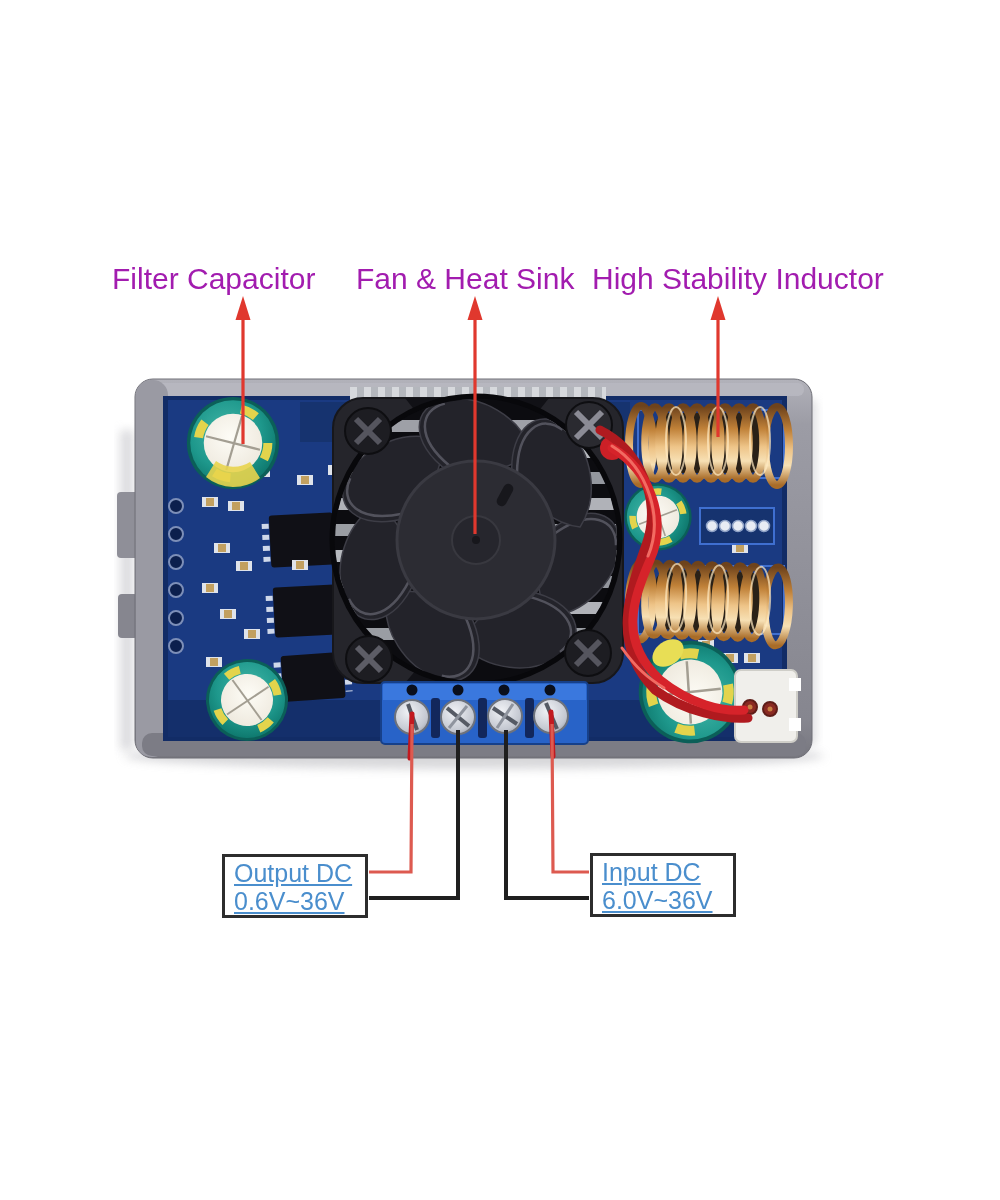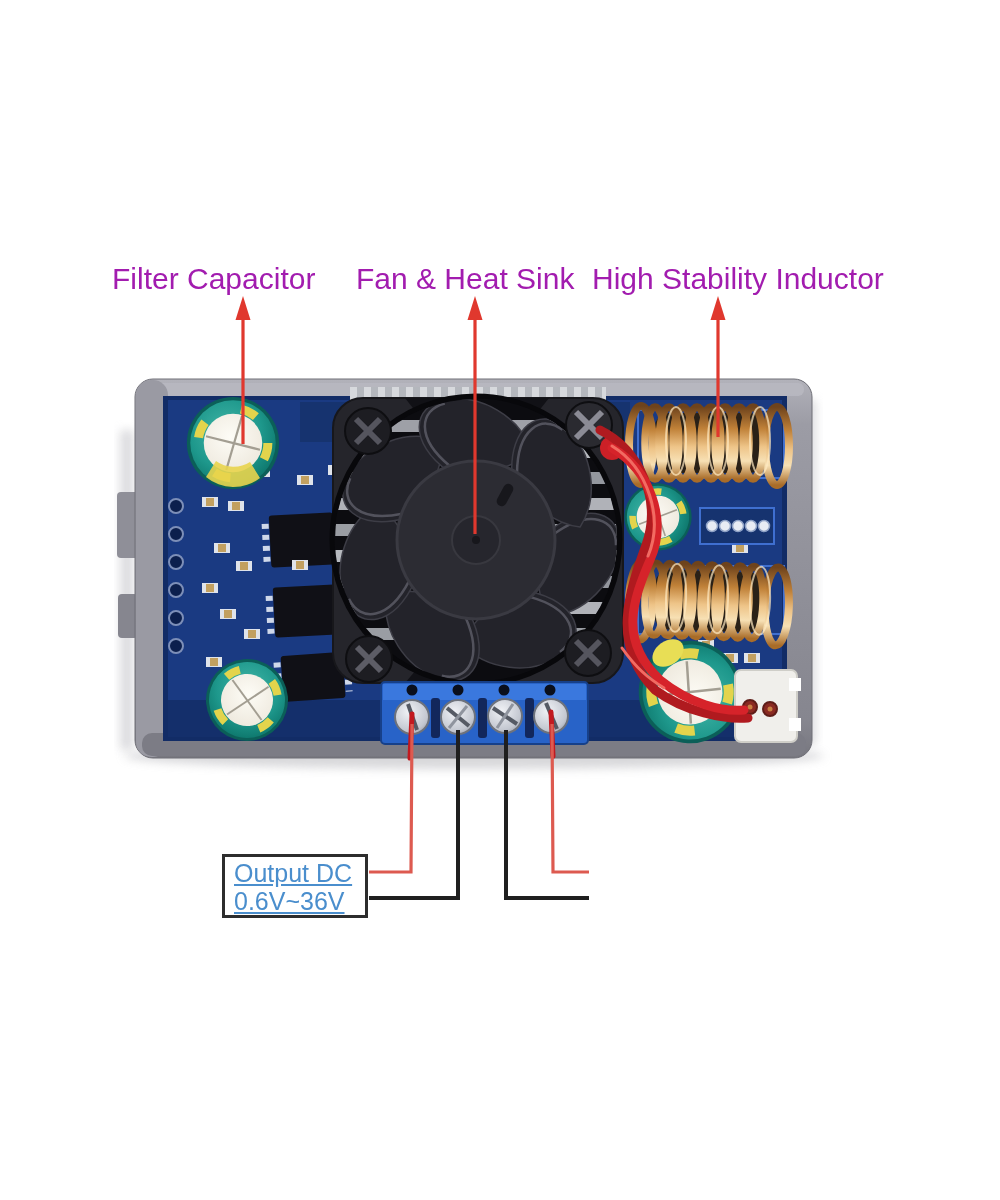--- a/index.html
+++ b/index.html
@@ -366,14 +366,18 @@
 
   <div class="top-label" style="left:356px;top:262px;">Fan &amp; Heat Sink</div>
 
   <div class="top-label" style="left:576px;top:262px;margin-left:16px;">High Stability Inductor</div>
 
   <div class="callout" style="left:222px;top:854px;">
     <span>Output DC</span>
     <span>0.6V~36V</span>
   </div>
 
+  <div class="callout" style="left:590px;top:853px;">
+    <span>Input DC</span>
+    <span>6.0V~36V</span>
+  </div>
 
 </div>
 
 </body></html>

